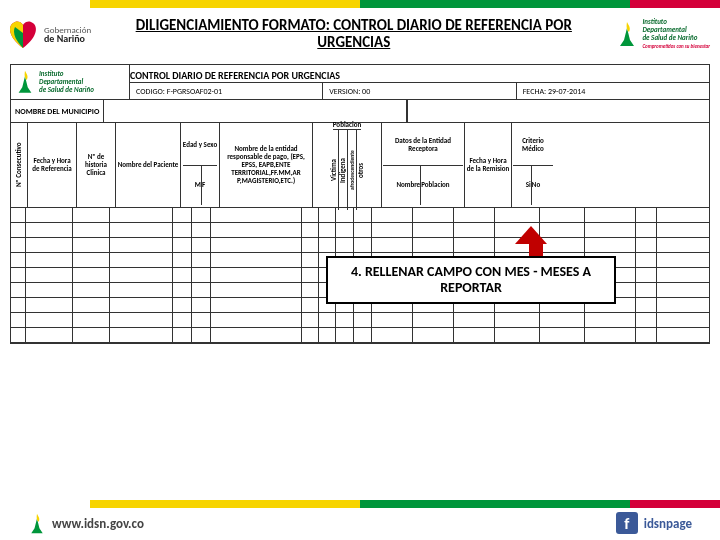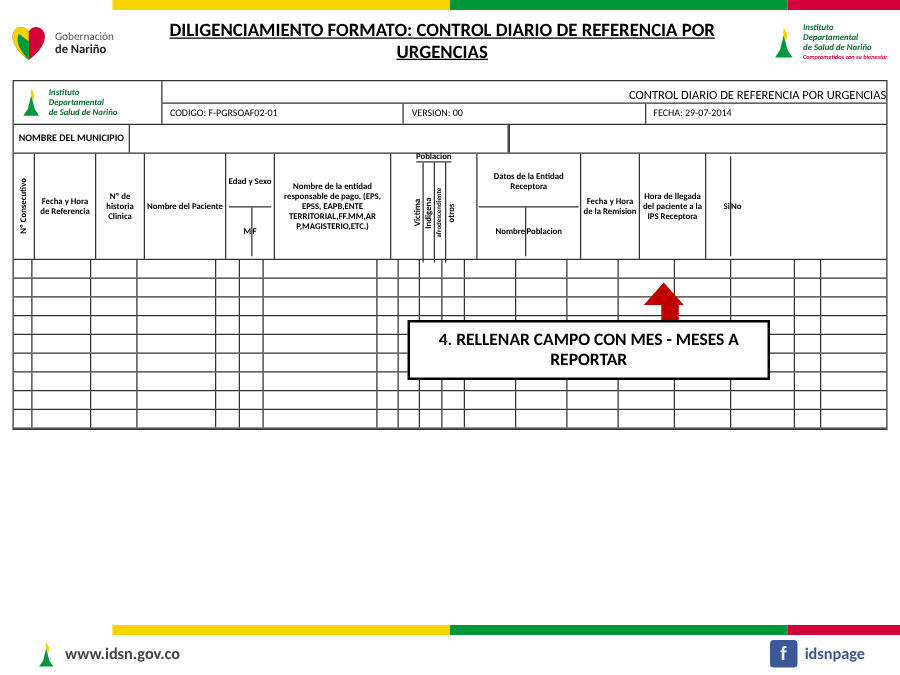--- a/index.html
+++ b/index.html
@@ -20,21 +20,21 @@
   .flame{width:22px;height:28px;position:relative}
   .idsn-text{font-size:7px;line-height:8px;color:#0a6b2e;font-style:italic;font-weight:700}
 
   .form-wrap{padding:4px 10px 0 10px}
   .form-box{border:1px solid #333;background:#fff}
 
   .form-head{display:flex;border-bottom:1px solid #333}
   .fh-logo{width:110px;border-right:1px solid #333;display:flex;align-items:center;padding:4px;gap:4px}
   .fh-logo .flame{width:20px;height:26px}
   .fh-logo-text{font-size:7px;line-height:8px;font-weight:700;font-style:italic;color:#0a6b2e}
-  .fh-title{flex:1;text-align:right;font-weight:400;font-size:10px;padding-top:4px}
+  .fh-title{flex:1;text-align:left;font-weight:700;font-size:10px;padding-top:4px}
   .fh-meta{display:flex;border-top:1px solid #333}
   .fh-meta div{flex:1;font-size:8px;padding:3px 6px;border-right:1px solid #333}
   .fh-meta div:last-child{border-right:none}
   .fh-col{flex:1;display:flex;flex-direction:column}
 
   .row-fields{display:flex;border-bottom:1px solid #333}
   .rf-label{font-size:8px;font-weight:700;padding:6px 4px;white-space:nowrap}
   .rf-input{flex:1;border-left:1px solid #333;border-right:1px solid #333;min-width:40px}
   .rf-input:last-child{border-right:none}
 
@@ -182,22 +182,22 @@
         </div>
       </div>
       <div class="gh gh-sub" style="width:80px">
         <div class="gh-sub-top">Datos de la Entidad Receptora</div>
         <div class="gh-sub-bot">
             <div>Nombre</div>
             <div>Poblacion</div>
           </div>
       </div>
       <div class="gh c12" style="height:80px">Fecha y Hora de la Remision</div>
-      <div class="gh c14" style="height:80px">Hora de llegada del paciente a la IPS Receptora</div>
       <div class="gh gh-sub" style="width:40px">
+        <div class="gh-sub-top">Criterio Médico</div>
         <div class="gh-sub-bot">
             <div>Si</div>
             <div>No</div>
           </div>
       </div>
     </div>
 
     <div class="grid-body">
       <div class="gb-row">
           <div class="c0"></div>

